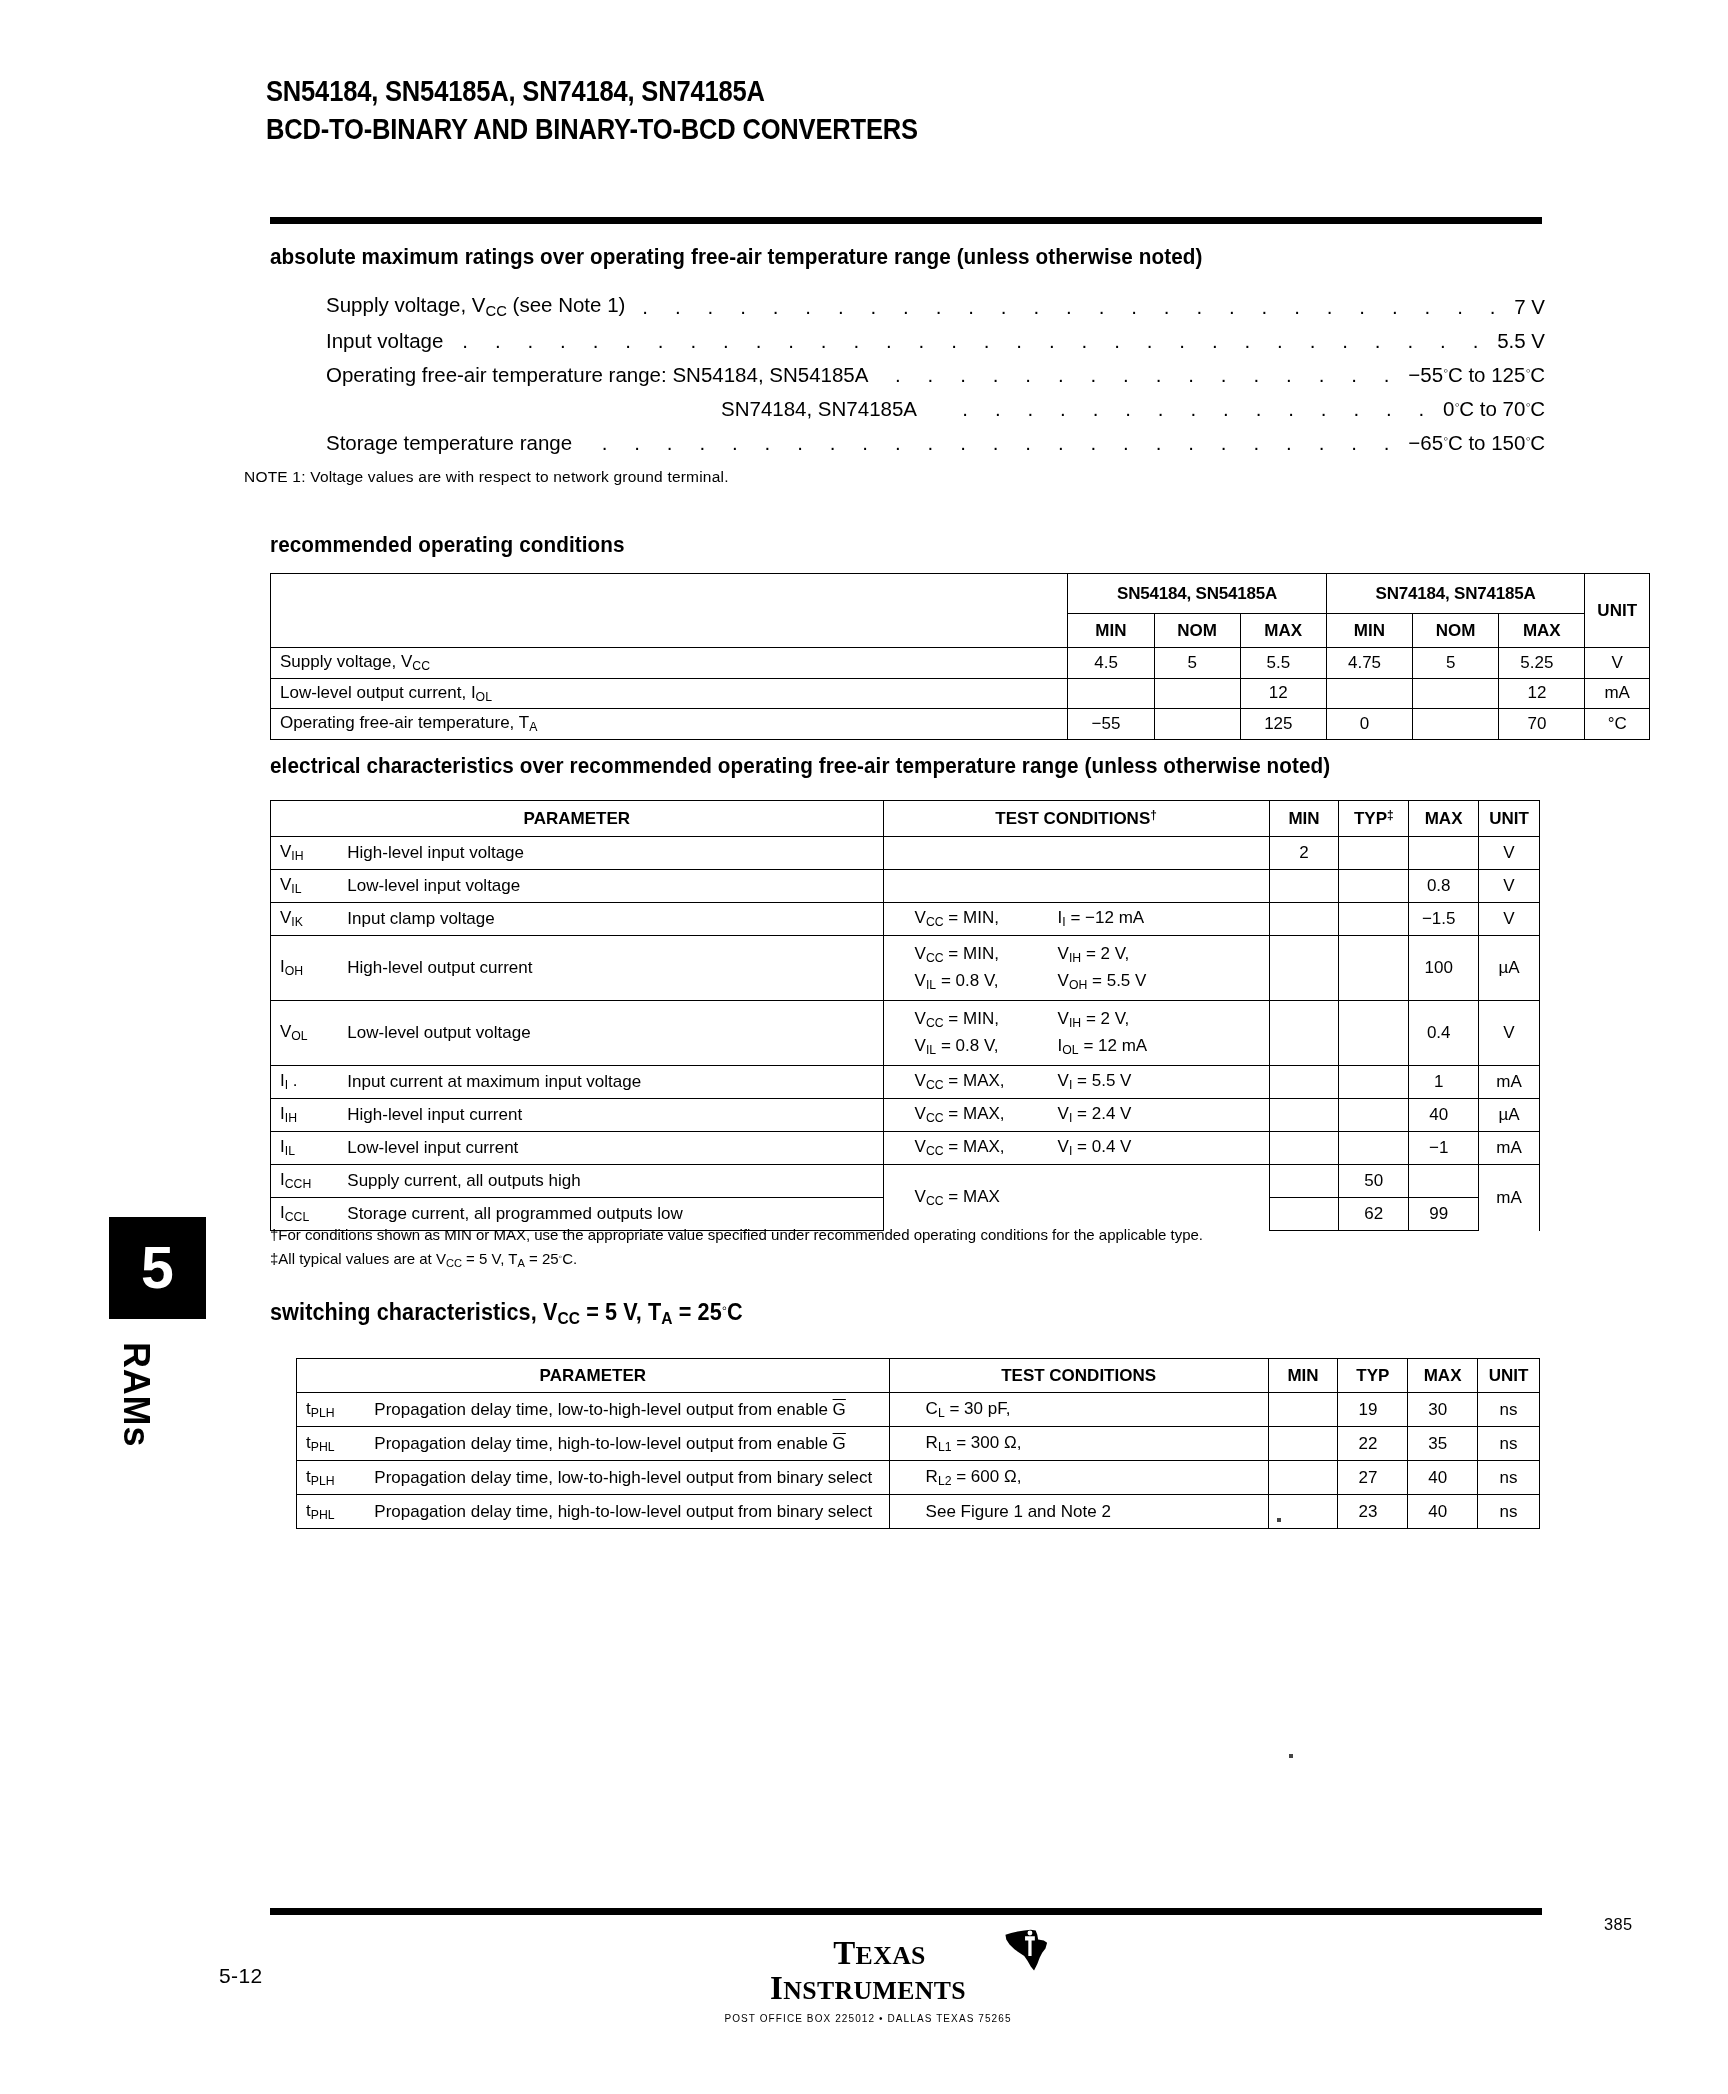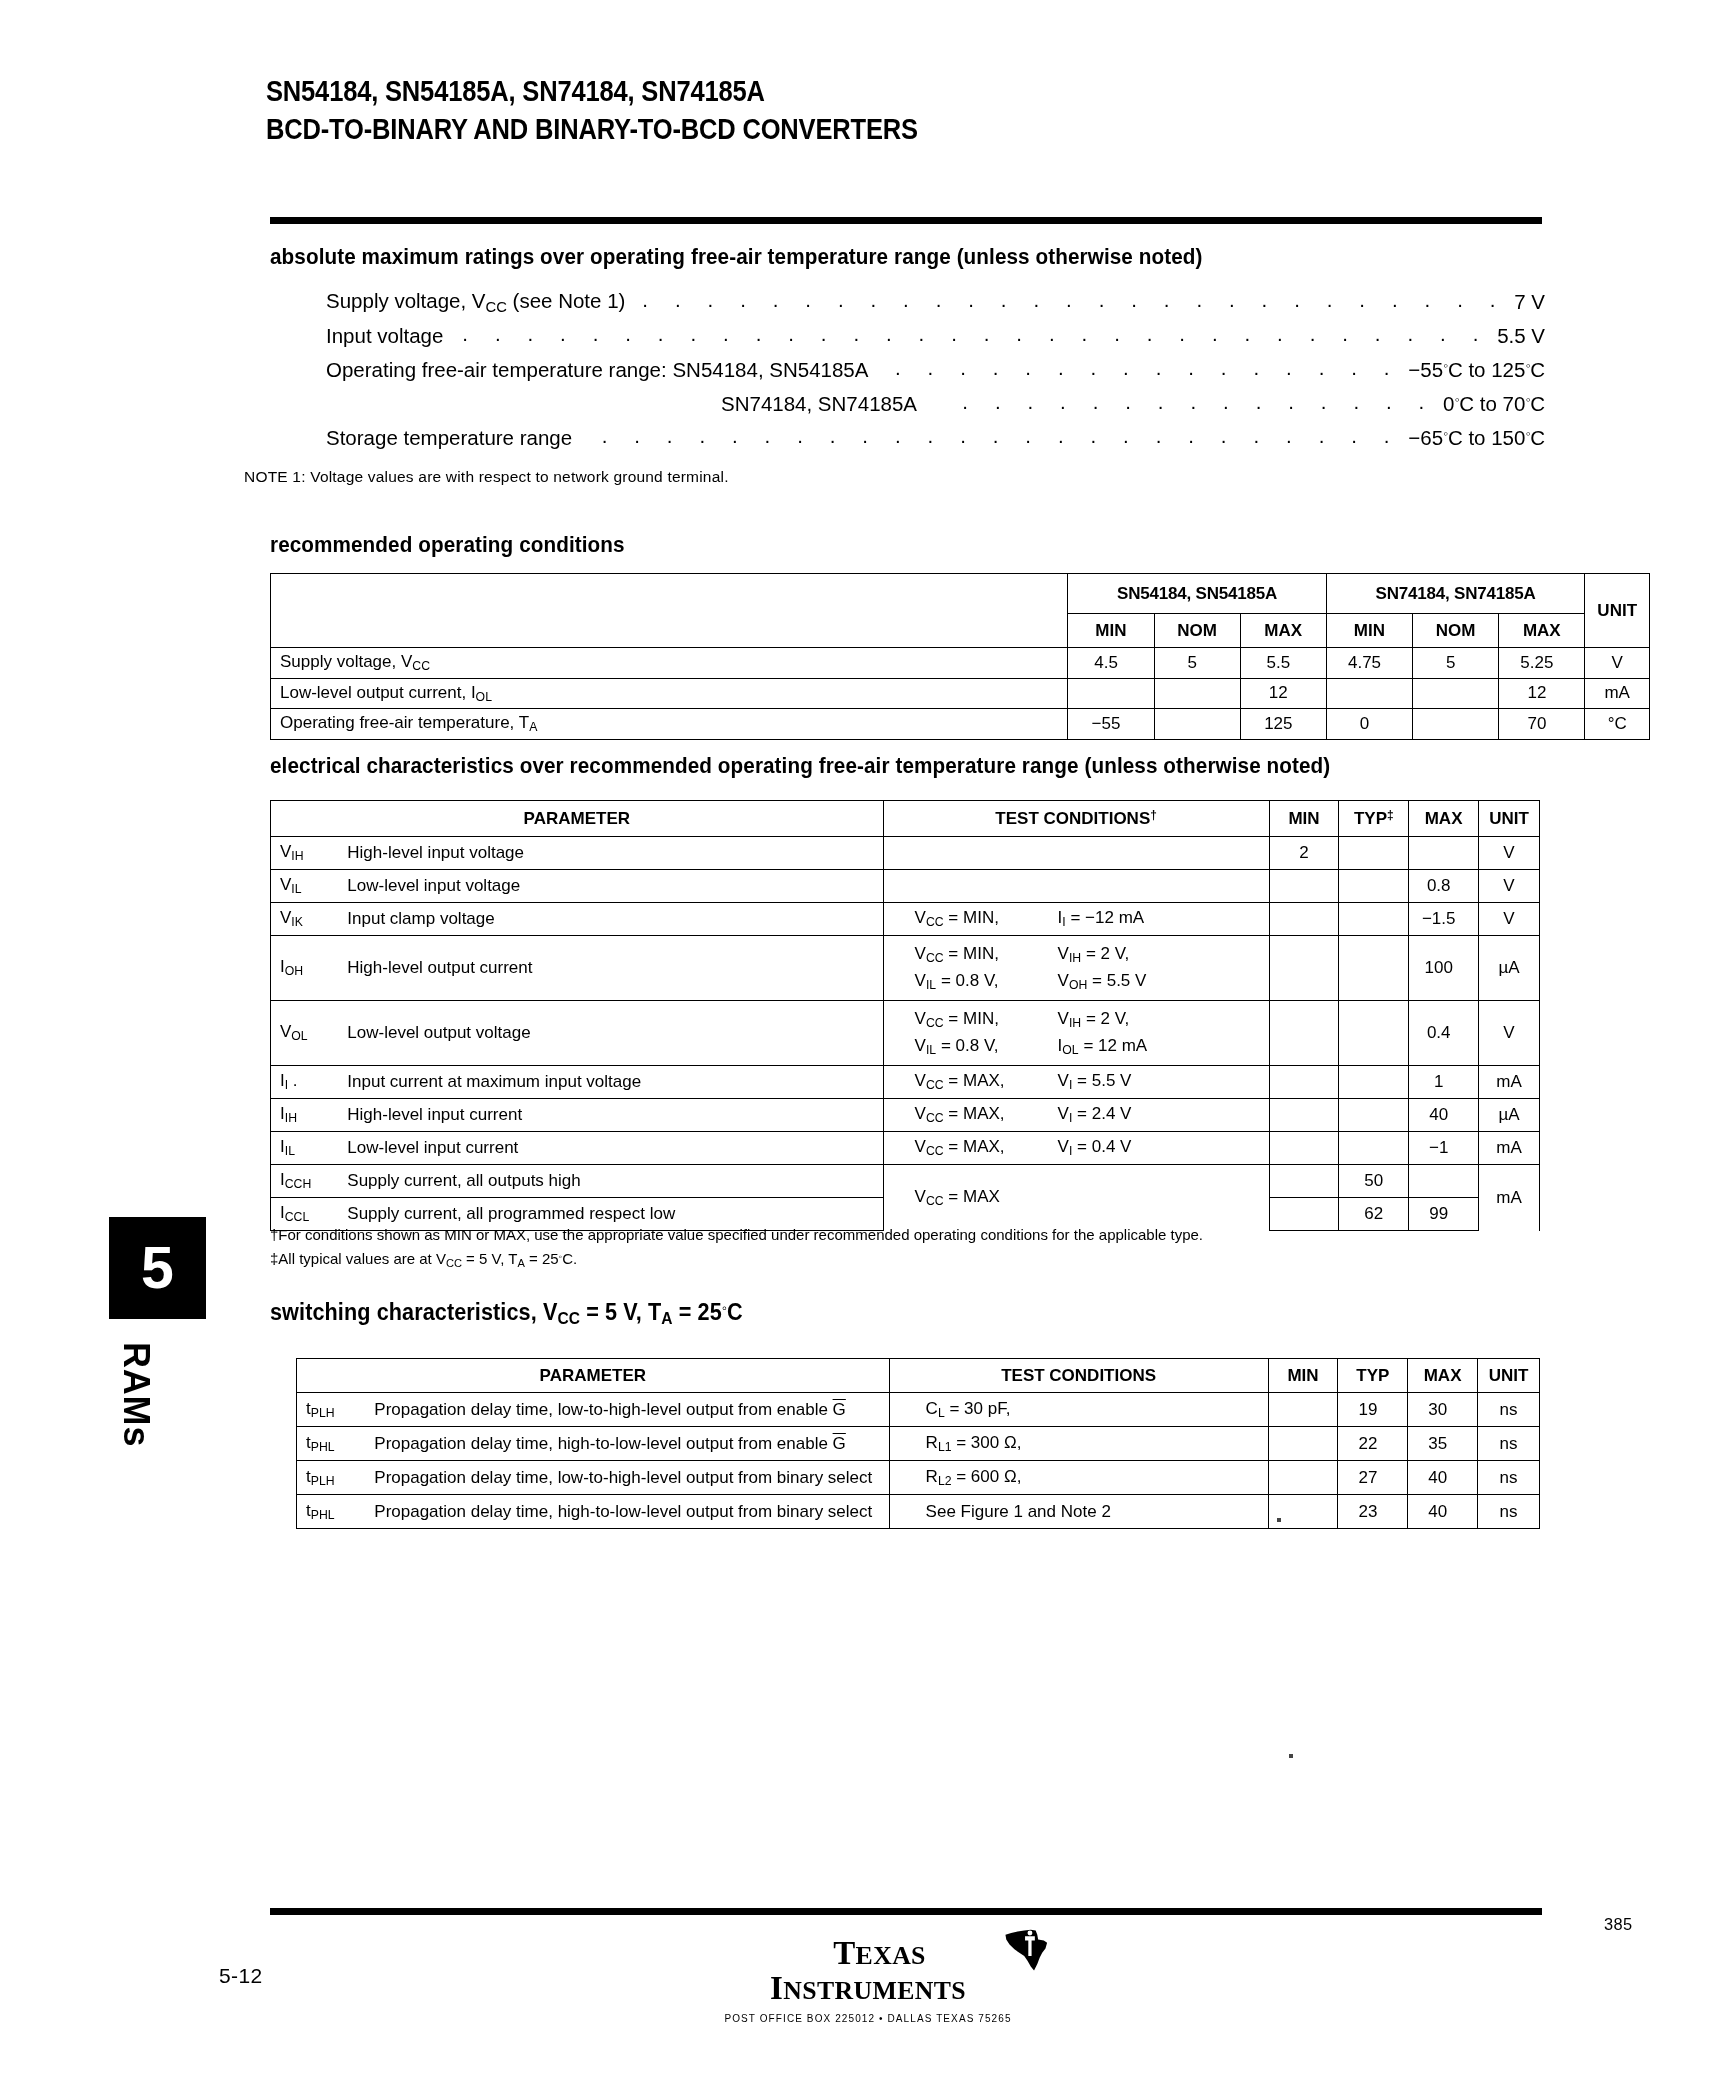--- a/index.html
+++ b/index.html
@@ -65,21 +65,21 @@
   
   .abs-list {
     position: absolute;
     left: 326px; top: 285px;
     width: 1219px;
     font-family: "Liberation Sans Narrow", "Liberation Sans", sans-serif;
     font-size: 20.5px;
   }
   .abs-row {
     display: flex;
-    align-items: center;
+    align-items: flex-end;
     height: 34px;
     white-space: nowrap;
   }
   .abs-label { flex: 0 0 auto; padding-right: 9.8px; }
   .abs-label sub { font-size: 0.72em; vertical-align: -0.25em; }
   .abs-dots {
     flex: 1 1 auto;
     overflow: hidden;
     height: 1em;
     position: relative;
@@ -490,21 +490,21 @@
         </div>
       </td>
       <td class="rt num"></td>
       <td class="ch num">50</td>
       <td class="rt num"></td>
       <td class="ch ucol nb-b" rowspan="2">mA</td>
     </tr>
 
     <tr>
       <td class="sym">I<sub>CCL</sub></td>
-      <td class="desc">Supply current, all programmed respect low</td>
+      <td class="desc">Storage current, all programmed outputs low</td>
       <td class="rt num"></td>
       <td class="ch num">62</td>
       <td class="rt num">99</td>
     </tr>
   </tbody>
     </table>
 
   <div class="footnotes">
     <div>†For conditions shown as MIN or MAX, use the appropriate value specified under recommended operating conditions for the applicable type.</div>
     <div>‡All typical values are at V<sub>CC</sub> = 5 V, T<sub>A</sub> = 25<span class="deg">◦</span>C.</div>

